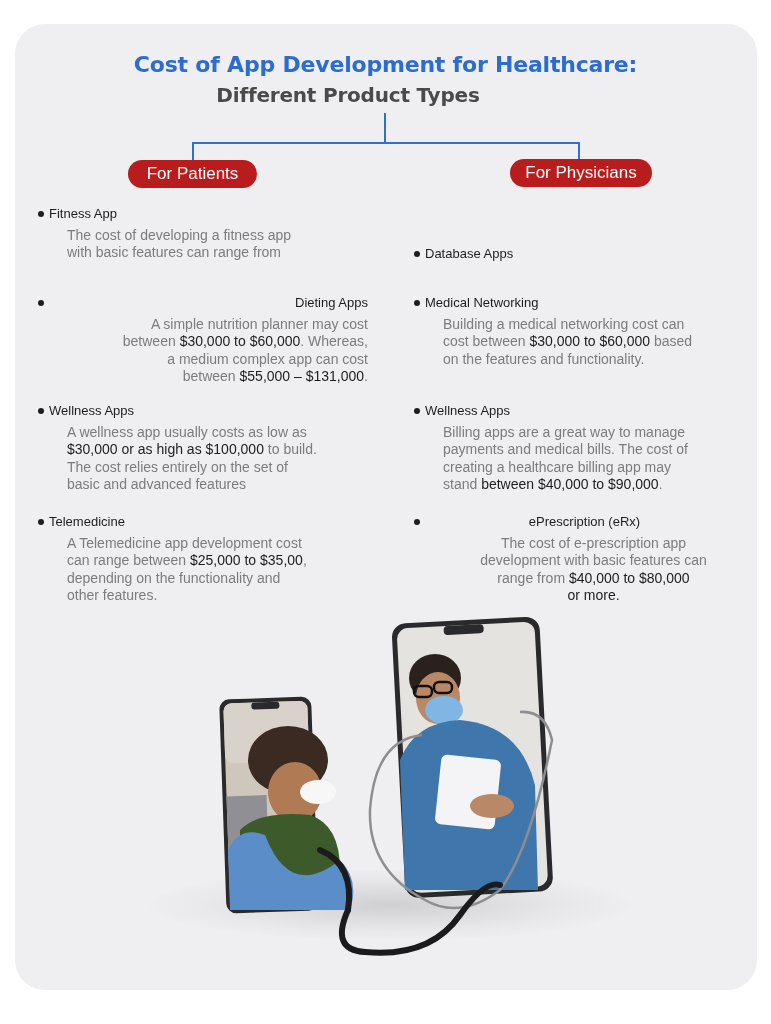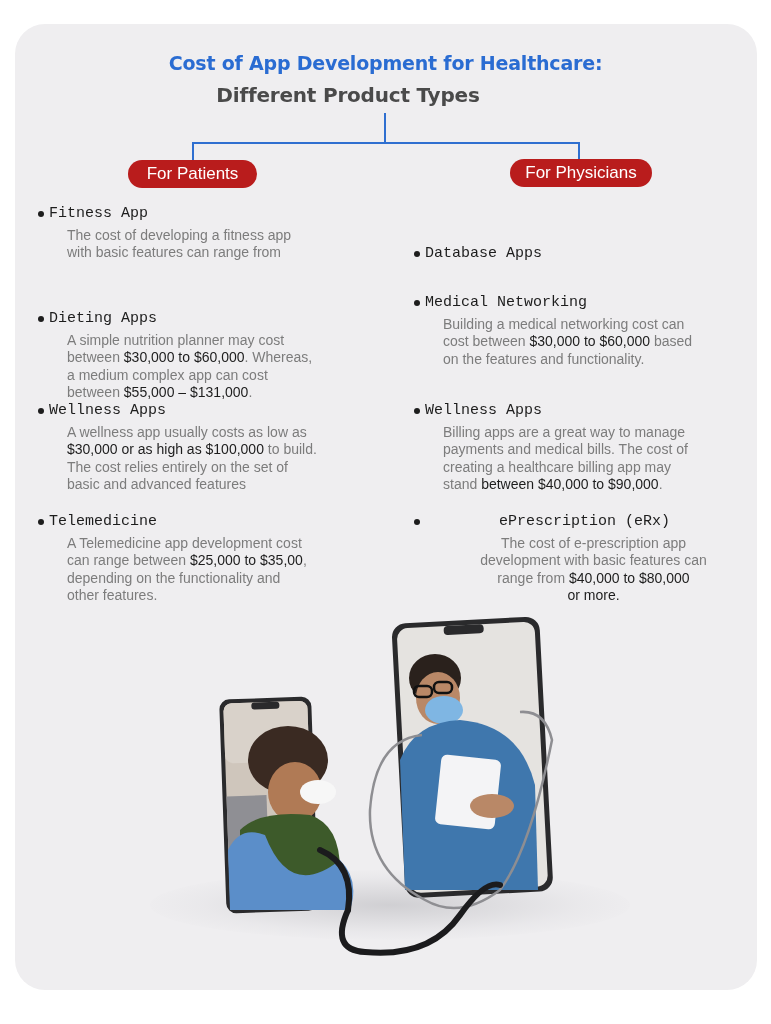--- a/index.html
+++ b/index.html
@@ -16,21 +16,21 @@
       width: 742px; height: 966px;
       background: #efeef0;
       border-radius: 30px;
     }
     .title {
       position: absolute;
       left: 0; top: 52px; width: 771px;
       text-align: center;
       font-family: "DejaVu Sans", sans-serif;
       font-weight: bold;
-      font-size: 19px;
+      font-size: 22px;
       color: #2a6cd2;
       letter-spacing: -0.2px;
     }
     .subtitle {
       position: absolute;
       left: 0; top: 83px; width: 696px;
       text-align: center;
       font-family: "DejaVu Sans", sans-serif;
       font-weight: bold;
       font-size: 20px;
@@ -43,27 +43,26 @@
       background: #b91c1c;
       color: #ffffff;
       border-radius: 16px;
       font-size: 17px;
       text-align: center;
       line-height: 28px;
       height: 28px;
     }
     .item { position: absolute; }
     .item-head {
-      font-size: 15px;
+      font-size: 13px;
       color: #1d1d1d;
       position: relative;
       padding-left: 11px;
       height: 18px;
       line-height: 18px;
-      font-family: Liberation Mono, monospace;
     }
     .item-head .bullet {
       position: absolute; left: 0; top: 6px;
       width: 6px; height: 6px; border-radius: 50%;
       background: #1d1d1d;
     }
     .item-body {
       margin-top: 4px;
       padding-left: 29px;
       font-size: 14px;
@@ -99,21 +98,21 @@
 <div class="pill" style="left:510px; top:159px; width:142px;">For Physicians</div>
 
 <div id="col-patients">
     <div class="item" style="left: 38px; top: 205px; width: 330px;">
       <div class="item-head"><span class="bullet"></span><span>Fitness App</span></div>
       <div class="item-body">
         <div><span>The cost of developing a fitness app</span></div>
         <div><span>with basic features can range from</span></div>
       </div>
     </div>
-    <div class="item" style="left: 38px; top: 310px; width: 330px;">
+    <div class="item" style="left: 38px; top: 294px; width: 330px; text-align: right;">
       <div class="item-head"><span class="bullet"></span><span>Dieting Apps</span></div>
       <div class="item-body">
         <div><span>A simple nutrition planner may cost</span></div>
         <div><span>between </span><span class="hl">$30,000 to $60,000</span><span>. Whereas,</span></div>
         <div><span>a medium complex app can cost</span></div>
         <div><span>between </span><span class="hl">$55,000 – $131,000</span><span>.</span></div>
       </div>
     </div>
     <div class="item" style="left: 38px; top: 402px; width: 330px;">
       <div class="item-head"><span class="bullet"></span><span>Wellness Apps</span></div>

